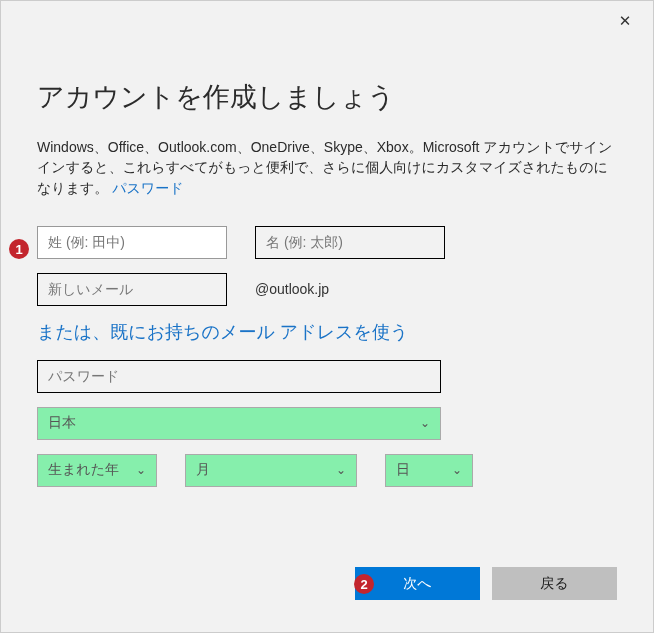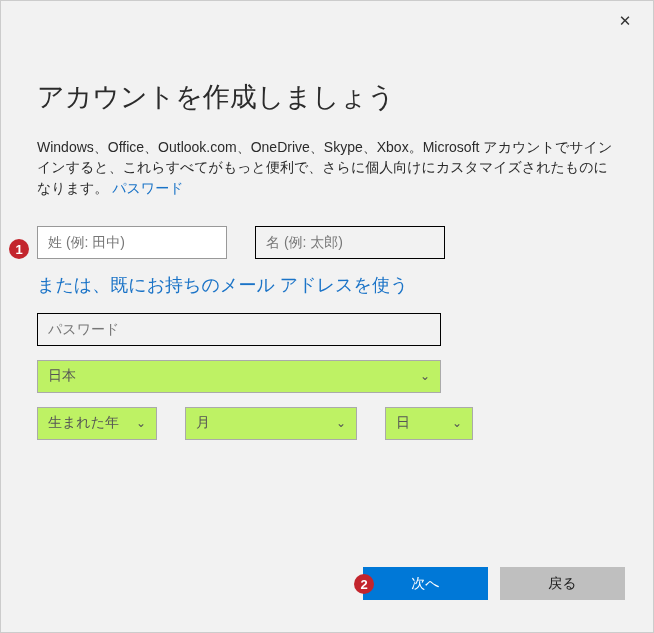--- a/index.html
+++ b/index.html
@@ -48,42 +48,42 @@
     padding: 0 10px;
     font-size: 14px;
     color: #333;
     font-family: inherit;
   }
   .input::placeholder { color: #777; }
   .input.dim { background: #f2f2f2; border: 1px solid #000000; color: #777; }
   .select {
     height: 33px;
     border: 1px solid #aaa;
-    background: #bef264;
+    background: #86efac;
     padding: 0 10px;
     font-size: 14px;
     color: #555;
     display: flex;
     align-items: center;
     justify-content: space-between;
     cursor: pointer;
   }
   .chev { font-size: 12px; color: #555; margin-left: 8px; }
   .domain { font-size: 14px; color: #333; }
   .alt-link { font-size: 18px; margin: 10px 0 16px 0; }
   .w-name { width: 190px; }
   .w-email { width: 190px; }
   .w-full { width: 404px; }
   .w-year { width: 120px; }
   .w-month { width: 172px; }
   .w-day { width: 88px; }
   .footer {
     position: absolute;
     bottom: 32px;
-    right: 28px;
+    right: 36px;
     display: flex;
     gap: 12px;
   }
   .btn {
     width: 125px;
     height: 33px;
     font-size: 14px;
     border: none;
     cursor: pointer;
     font-family: inherit;
@@ -119,20 +119,24 @@
   <p class="desc">
     <span>Windows、Office、Outlook.com、OneDrive、Skype、Xbox。Microsoft アカウントでサインインすると、これらすべてがもっと便利で、さらに個人向けにカスタマイズされたものになります。</span>
     <a class="link">パスワード</a>
   </p>
 
   <div class="row">
     <input class="input w-name" placeholder="姓 (例: 田中)" style="">
     <input class="input dim w-name" placeholder="名 (例: 太郎)" style="">
   </div>
 
+  <div class="row">
+    <input class="input dim w-email" placeholder="新しいメール" style="">
+    <span class="domain">@outlook.jp</span>
+  </div>
 
   <div class="alt-link">
     <a class="link">または、既にお持ちのメール アドレスを使う</a>
   </div>
 
   <div class="row">
     <input type="password" class="input dim w-full" placeholder="パスワード" style="">
   </div>
 
   <div class="row">

